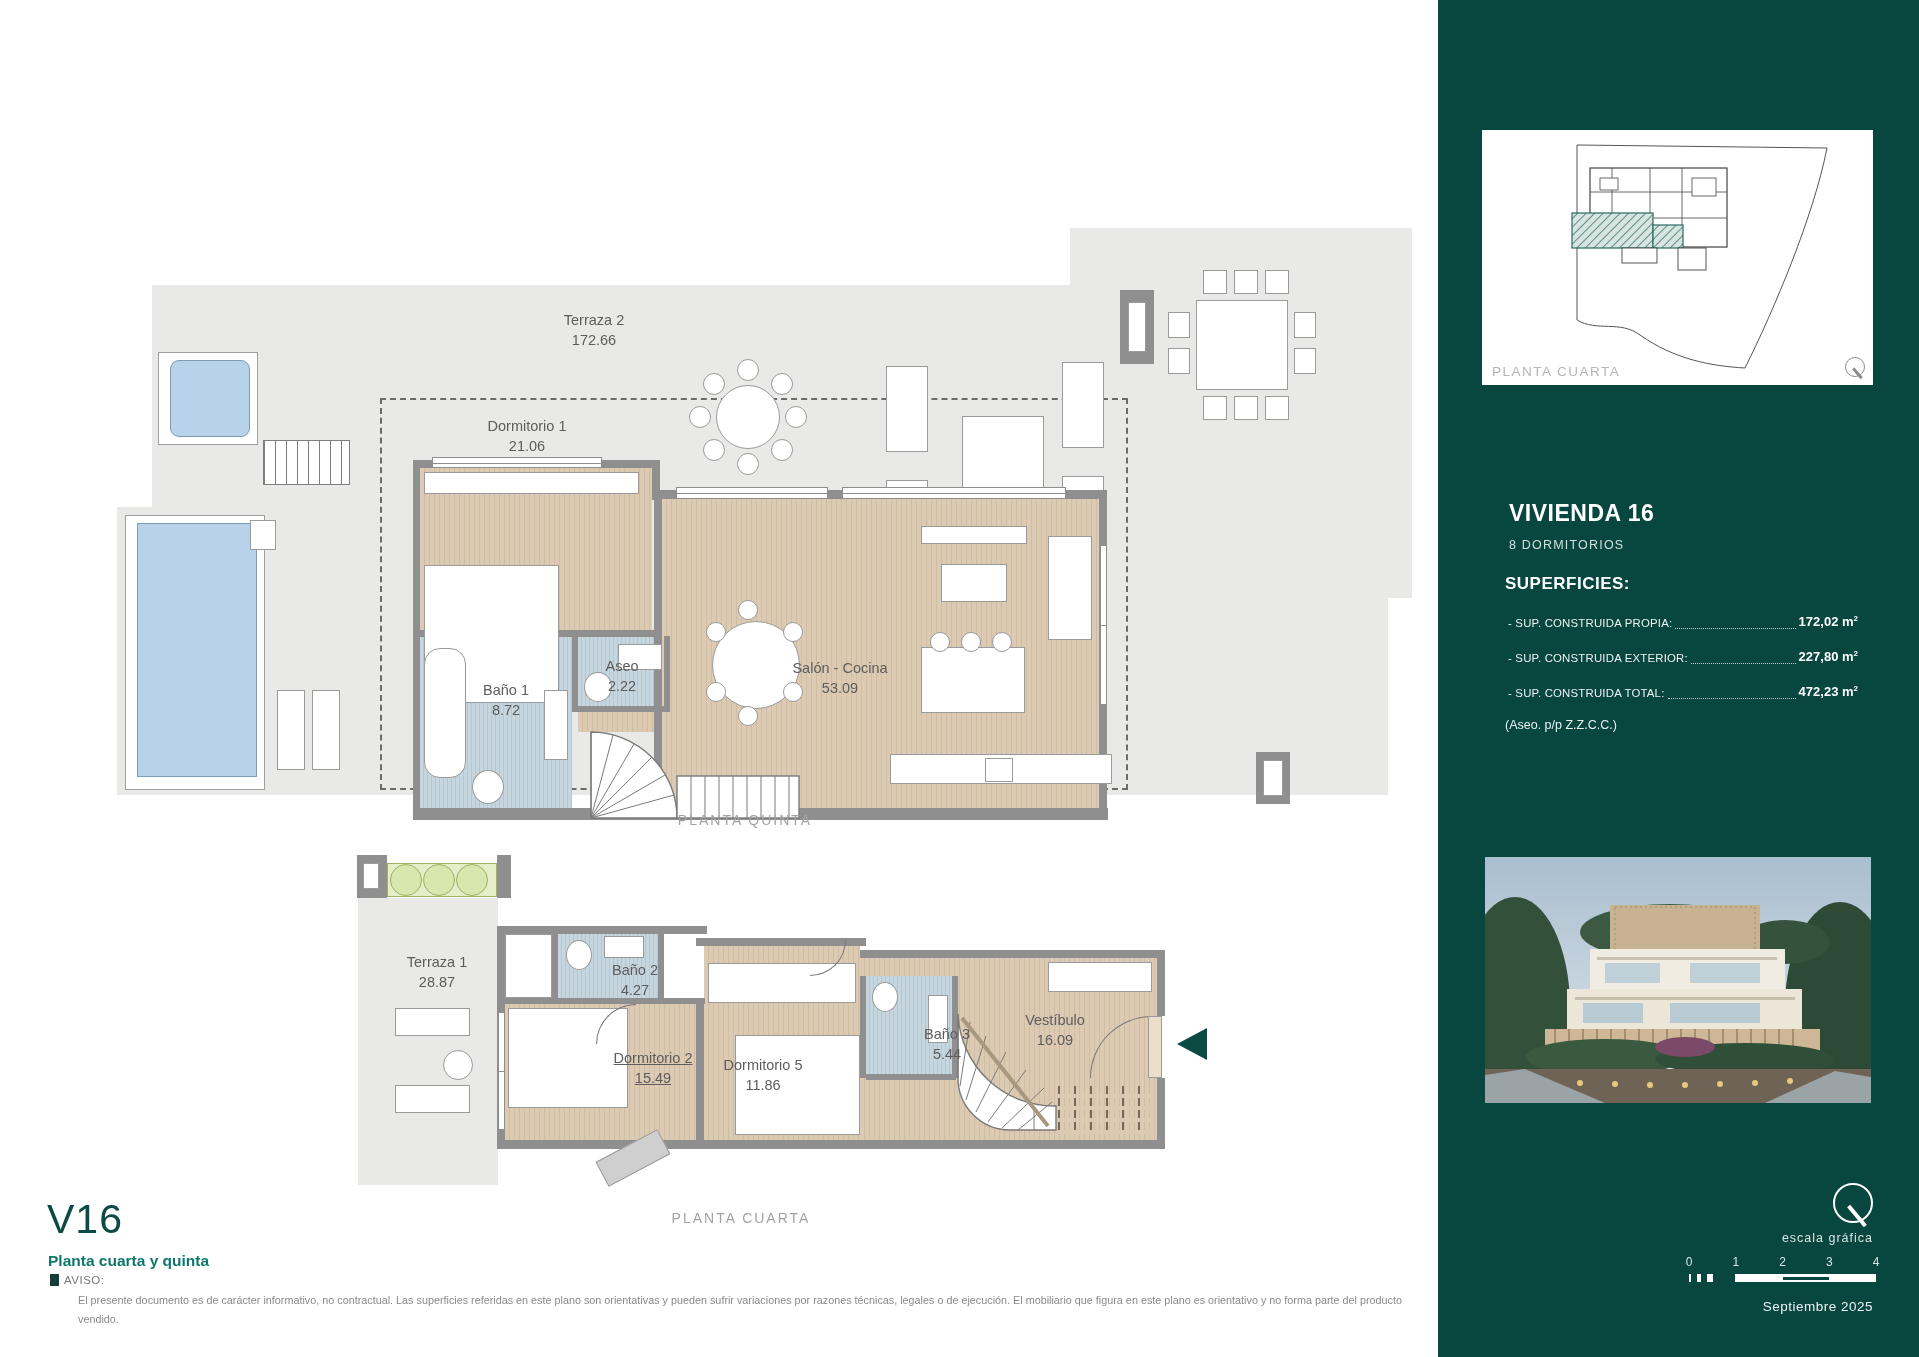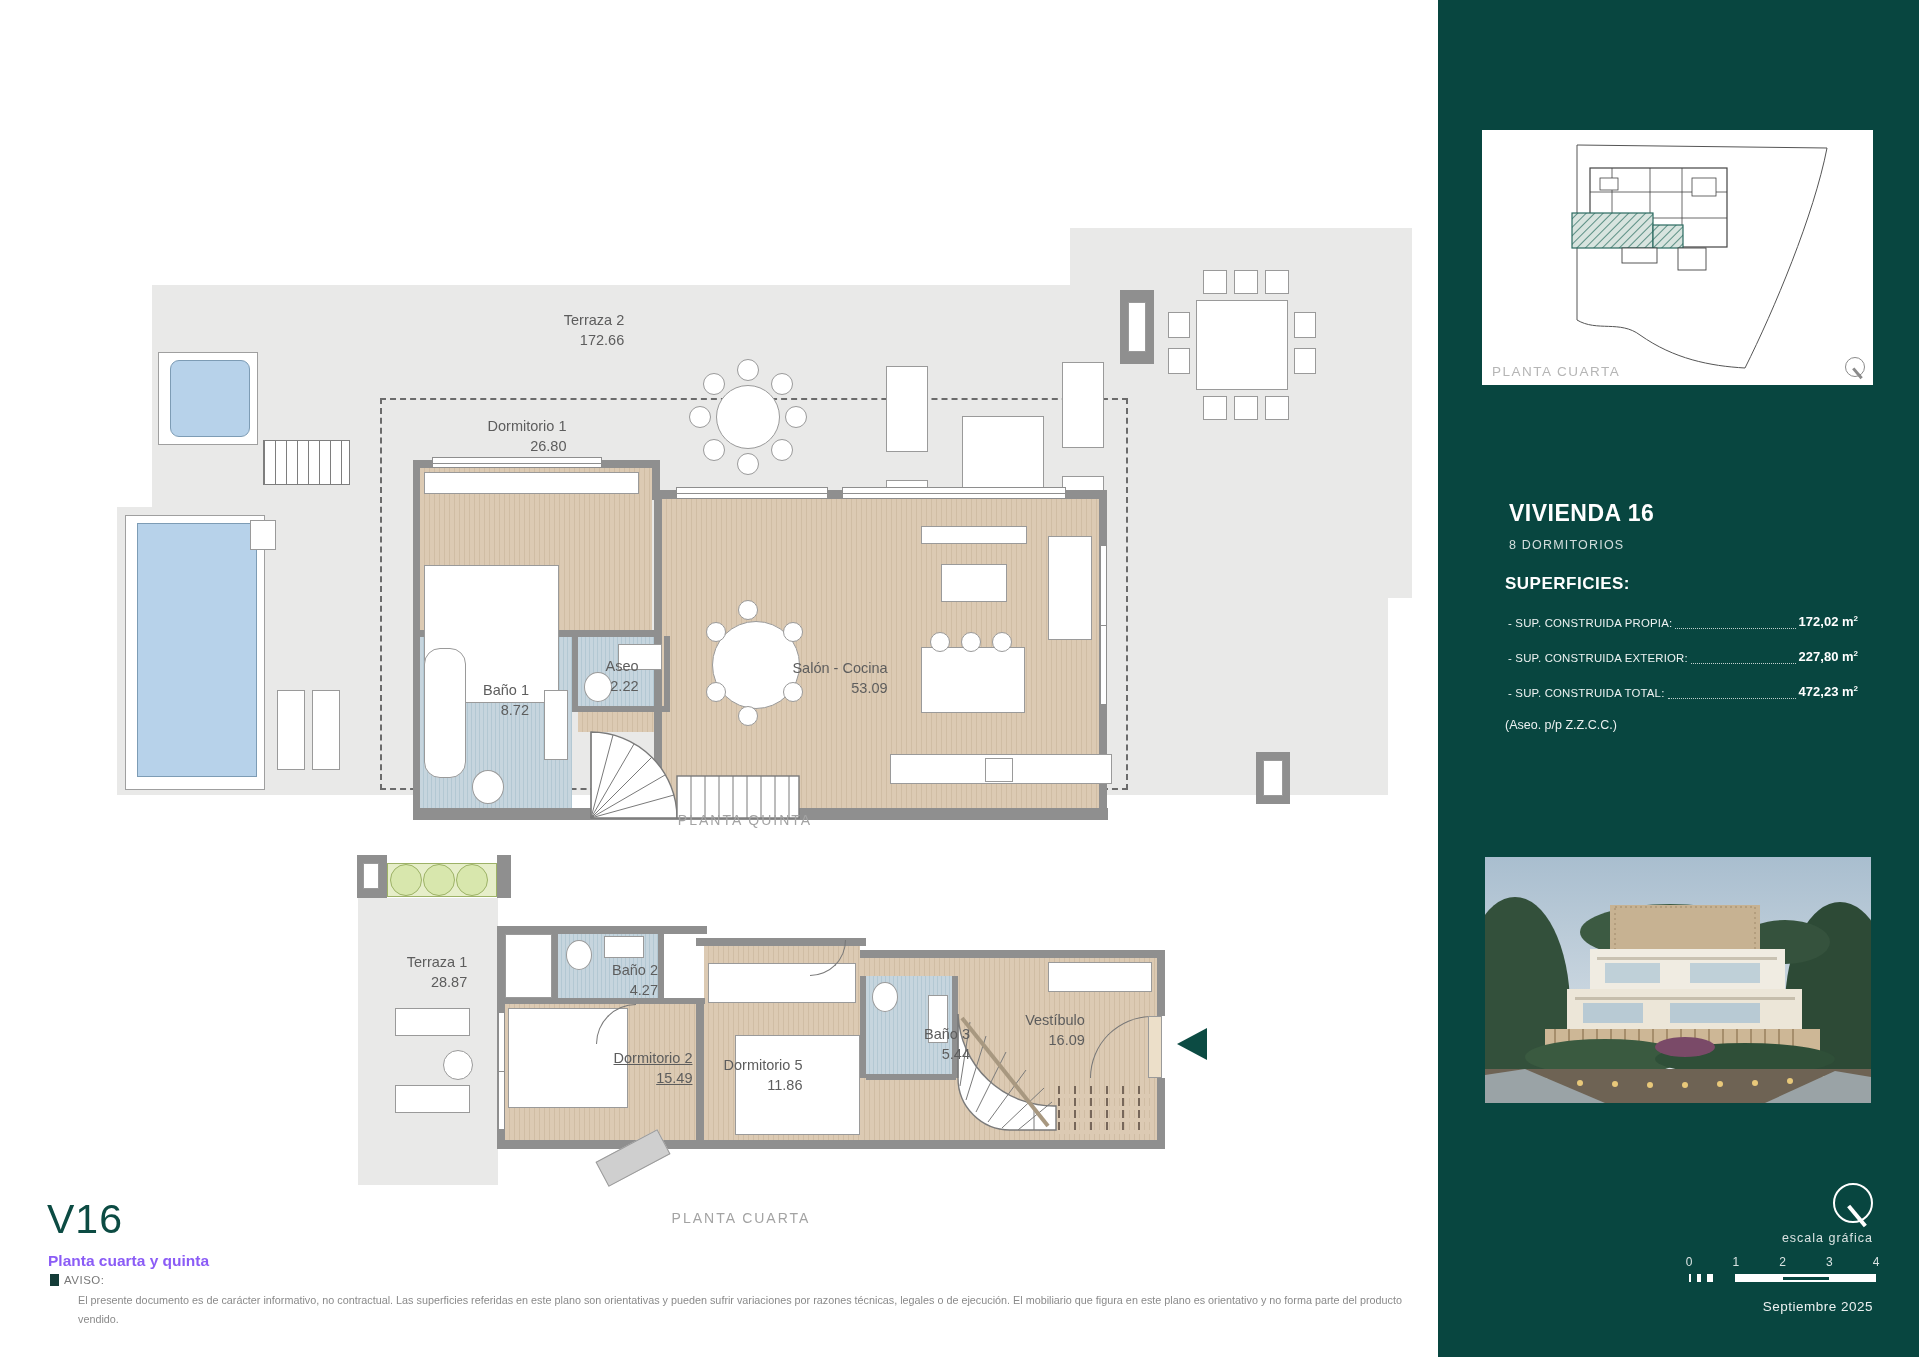--- a/index.html
+++ b/index.html
@@ -6,21 +6,21 @@
   #page{position:relative;width:1919px;height:1357px;background:#ffffff;overflow:hidden;}
   .abs{position:absolute;}
   .terr{position:absolute;background:#e9e9e8;filter:drop-shadow(0 0 0.7px #8a8a8a) drop-shadow(0 0 0.7px #8a8a8a);}
   .wall{position:absolute;background:#8f8f8f;}
   .wood{position:absolute;background:repeating-linear-gradient(90deg,#dccab3 0 4px,#d0bda4 4px 5px);}
   .tile{position:absolute;background:repeating-linear-gradient(90deg,#c6d5de 0 3px,#b3c8d3 3px 4px);}
   .furn{position:absolute;background:#fff;border:1px solid #9a9a9a;box-sizing:border-box;}
   .round{border-radius:50%;}
   .deck{position:absolute;background:#fff;border:1px solid #9f9f9f;box-sizing:border-box;}
   .pool{position:absolute;background:#b7d2ea;border:1px solid #7d9cb5;box-sizing:border-box;}
-  .rlabel{position:absolute;transform:translateX(-50%);text-align:right;font-size:14.5px;line-height:20px;color:#5d5d5d;white-space:nowrap;}
+  .rlabel{position:absolute;transform:translateX(-50%);text-align:center;font-size:14.5px;line-height:20px;color:#5d5d5d;white-space:nowrap;}
   .plancap{position:absolute;transform:translateX(-50%);font-size:14px;letter-spacing:2px;color:#a3a3a3;white-space:nowrap;}
   .arc{position:absolute;box-sizing:border-box;border:0 solid #777;}
   .dashline{position:absolute;border:2px dashed #6b6b6b;box-sizing:border-box;}
   .winband{position:absolute;background:#fff;border:1px solid #8e8e8e;box-sizing:border-box;}
   .winband:after{content:"";position:absolute;left:0;right:0;top:50%;border-top:1px solid #8e8e8e;}
   .stairlines{position:absolute;background:#fff;border:1px solid #7e7e7e;box-sizing:border-box;
     background-image:repeating-linear-gradient(90deg,#7e7e7e 0 1px,transparent 1px 11px);}
   
   #sidebar{position:absolute;left:1438px;top:0;width:481px;height:1357px;background:#084640;}
   .site-box{position:absolute;left:44px;top:130px;width:391px;height:255px;background:#ffffff;}
@@ -40,21 +40,21 @@
   .qlogo{position:absolute;right:46px;top:1183px;width:36px;height:36px;border:2.6px solid #fff;border-radius:50%;}
   .qlogo span{position:absolute;left:20px;top:18px;width:4px;height:26px;background:#fff;transform:rotate(-40deg);}
   .scale-lab{position:absolute;right:46px;top:1231px;font-size:12.5px;letter-spacing:1px;color:rgba(255,255,255,0.85);}
   .scalebar{position:absolute;left:251px;top:1255px;width:187px;height:30px;}
   .scalebar .tick{position:absolute;top:0;transform:translateX(-50%);font-size:12px;color:rgba(255,255,255,0.85);}
   .scalebar .bar{position:absolute;left:0;top:19px;width:187px;height:8px;background:#fff;}
   .scalebar .seg{position:absolute;background:#084640;}
   .sb-date{position:absolute;right:46px;top:1299px;font-size:13.5px;letter-spacing:0.5px;color:rgba(255,255,255,0.92);}
   
   .v16{position:absolute;left:47px;top:1196px;font-size:41px;color:#0c4b43;letter-spacing:1px;}
-  .v16sub{position:absolute;left:48px;top:1252px;font-size:15.5px;font-weight:bold;color:#8b5cf6;}
+  .v16sub{position:absolute;left:48px;top:1252px;font-size:15.5px;font-weight:bold;color:#0f766e;}
   .aviso-sq{position:absolute;left:50px;top:1274px;width:9px;height:12px;background:#143c38;}
   .aviso-lab{position:absolute;left:64px;top:1274px;font-size:11.5px;color:#787878;letter-spacing:0.5px;}
   .aviso-txt{position:absolute;left:78px;top:1291px;width:1330px;font-size:10.8px;line-height:19px;color:#8a8a8a;}
   .entr-arrow{position:absolute;left:1177px;top:1028px;width:0;height:0;border-top:16px solid transparent;border-bottom:16px solid transparent;border-right:30px solid #0c4b43;}
 </style>
 </head>
 <body>
 
 <div id="page">
 
@@ -181,21 +181,21 @@
     <div class="furn" style="left:921px;top:647px;width:104px;height:66px;"></div>
     <div class="furn round" style="left:930px;top:632px;width:20px;height:20px;"></div>
     <div class="furn round" style="left:961px;top:632px;width:20px;height:20px;"></div>
     <div class="furn round" style="left:992px;top:632px;width:20px;height:20px;"></div>
     <div class="furn" style="left:890px;top:754px;width:222px;height:30px;"></div>
     <div class="furn" style="left:985px;top:758px;width:28px;height:24px;"></div>
 
     <div class="rlabel" style="left:594px;top:310px;">
       <span>Terraza 2</span><br><span>172.66</span></div>
     <div class="rlabel" style="left:527px;top:416px;">
-      <span>Dormitorio 1</span><br><span>26.80</span></div>
+      <span>Dormitorio 1</span><br><span>21.06</span></div>
     <div class="rlabel" style="left:506px;top:680px;">
       <span>Baño 1</span><br><span>8.72</span></div>
     <div class="rlabel" style="left:622px;top:656px;">
       <span>Aseo</span><br><span>2.22</span></div>
     <div class="rlabel" style="left:840px;top:658px;">
       <span>Salón - Cocina</span><br><span>53.09</span></div>
     <div class="plancap" style="left:745px;top:812px;">PLANTA QUINTA</div>
   </div>
 
   <div>

